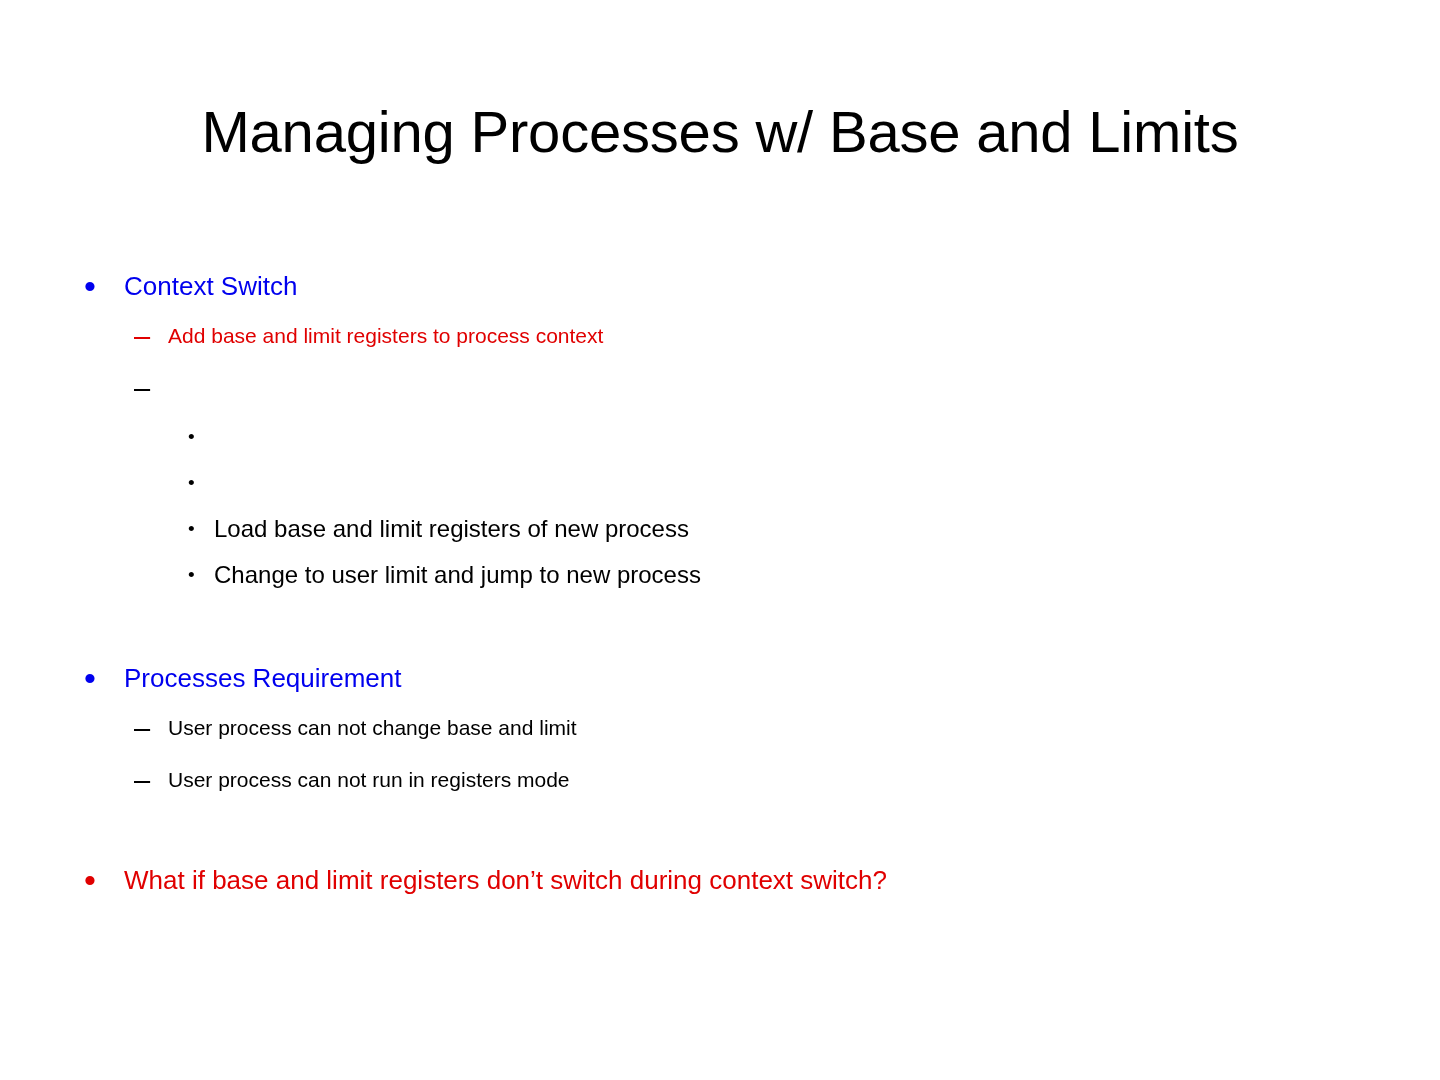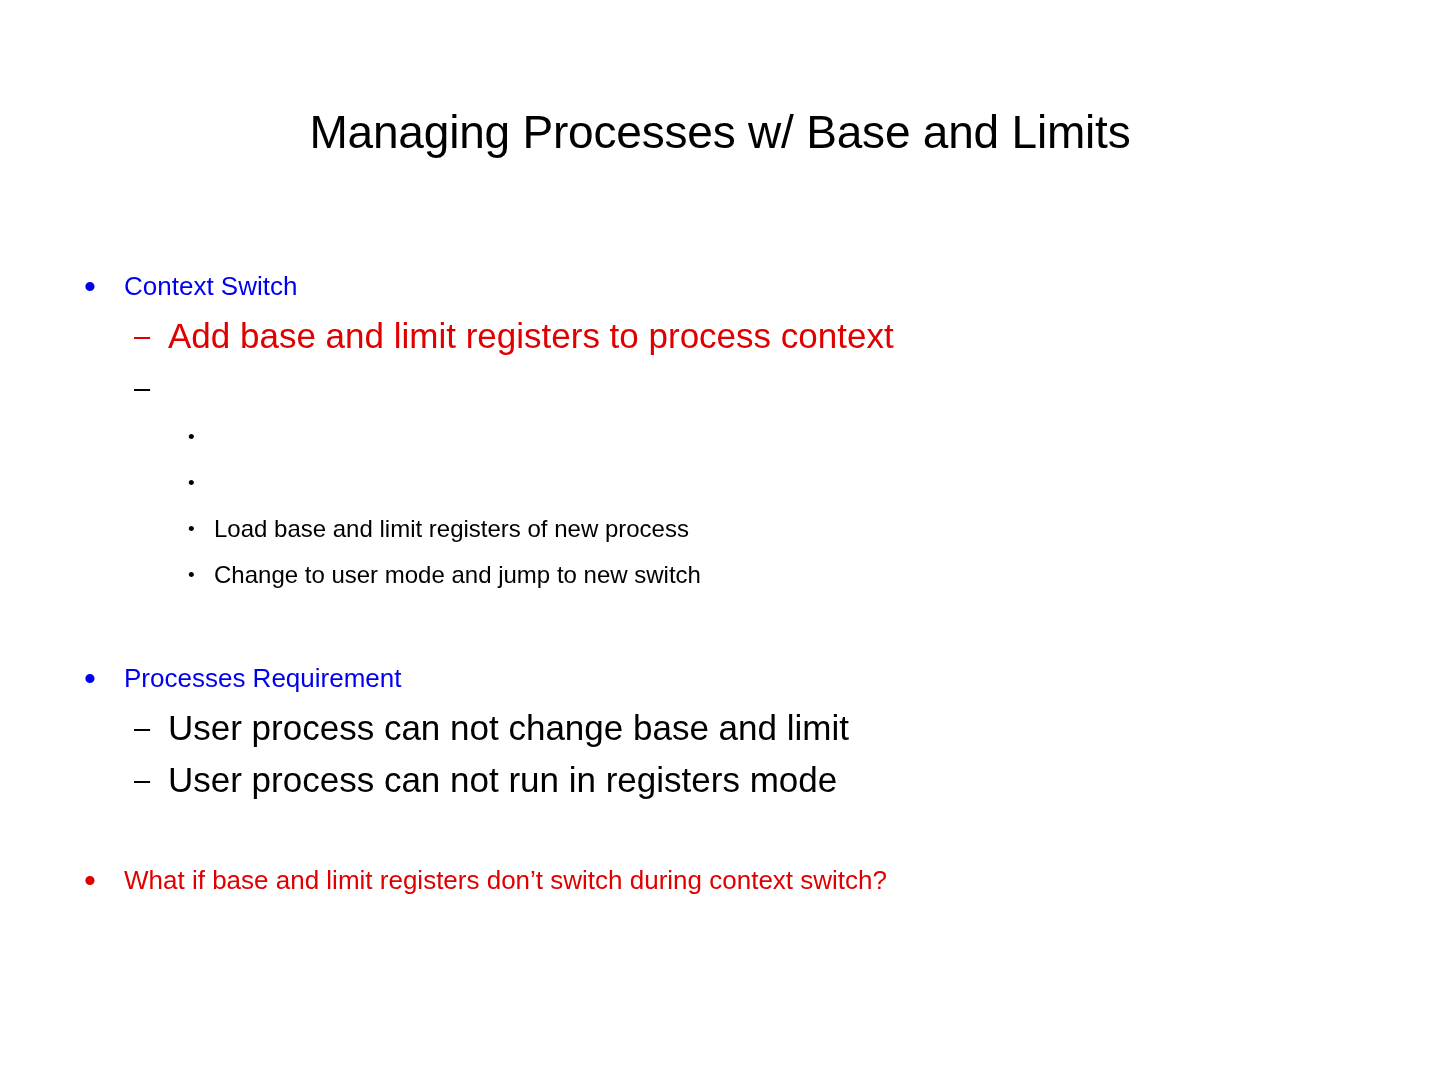--- a/index.html
+++ b/index.html
@@ -23,21 +23,21 @@
     background: #ffffff;
   }
 
   
   .slide-title {
     position: absolute;
     top: 97px;
     left: 0;
     width: 1440px;
     text-align: center;
-    font-size: 46px;
+    font-size: 58px;
     line-height: 70px;
     font-weight: 400;
     color: #000000;
     letter-spacing: -0.2px;
     white-space: nowrap;
   }
 
   
   .body-block {
     position: absolute;
@@ -85,21 +85,21 @@
   .lvl2 {
     padding-left: 134px;
     margin-bottom: 8px;
   }
   .lvl2 .marker {
     width: 34px;
     font-size: 29px;
     line-height: 44px;
   }
   .lvl2 .btext {
-    font-size: 35px;
+    font-size: 21px;
     line-height: 44px;
   }
 
   
   .lvl3 {
     padding-left: 188px;
     margin-bottom: 8px;
   }
   .lvl3 .marker {
     width: 26px;
@@ -150,21 +150,21 @@
       <span class="marker c-black">•</span>
     </div>
 
     <div class="bullet-row lvl3">
       <span class="marker c-black">•</span>
       <span class="btext c-black">Load base and limit registers of new process</span>
     </div>
 
     <div class="bullet-row lvl3">
       <span class="marker c-black">•</span>
-      <span class="btext c-black">Change to user mode and jump to new switch</span>
+      <span class="btext c-black">Change to user limit and jump to new process</span>
     </div>
 
     <div class="gap-lg"></div>
 
     <div class="bullet-row lvl1">
       <span class="marker c-blue">•</span>
       <span class="btext c-blue">Processes Requirement</span>
     </div>
 
     <div class="bullet-row lvl2">

